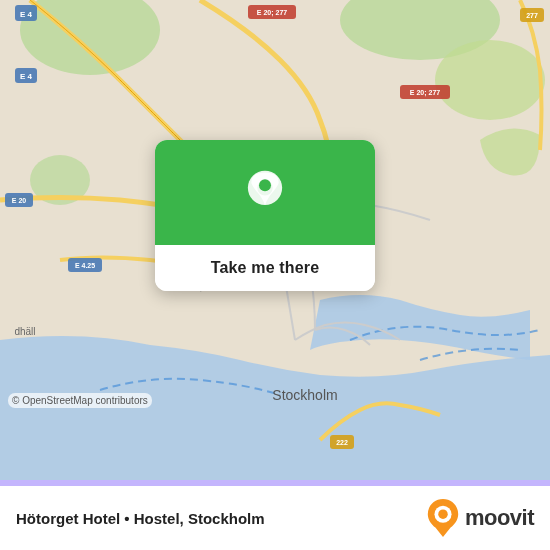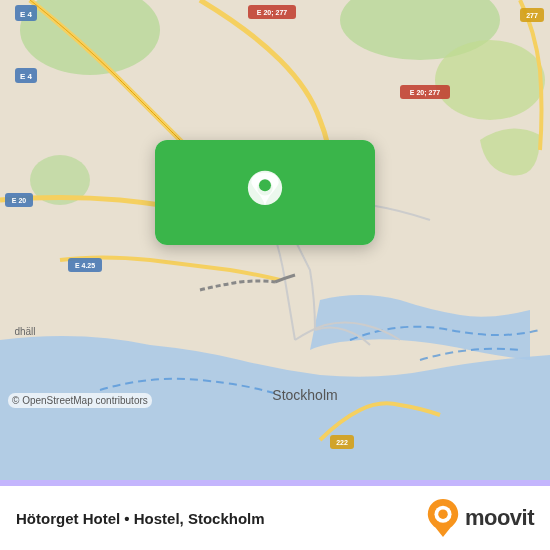--- a/index.html
+++ b/index.html
@@ -198,20 +198,21 @@
   <div id="card-overlay">
     <div id="card-green">
 
       <svg id="pin-icon" viewBox="0 0 48 56" xmlns="http://www.w3.org/2000/svg">
         <circle cx="24" cy="22" r="20" fill="white" opacity="0.9"></circle>
         <circle cx="24" cy="22" r="9" fill="#3ab54a"></circle>
         <path d="M24 42 Q20 32 14 26 Q8 18 8 16 Q8 4 24 4 Q40 4 40 16 Q40 18 34 26 Q28 32 24 42 Z" fill="white" opacity="0.9"></path>
         <circle cx="24" cy="19" r="7" fill="#3ab54a"></circle>
       </svg>
     </div>
+    <button id="card-button">Take me there</button>
   </div>
 </div>
 
 <div id="bottom-bar">
   <div id="place-info">
     <span id="place-name">Hötorget Hotel • Hostel, Stockholm</span>
   </div>
   <div id="moovit-logo">
 
     <svg id="moovit-pin" viewBox="0 0 32 40" xmlns="http://www.w3.org/2000/svg">

